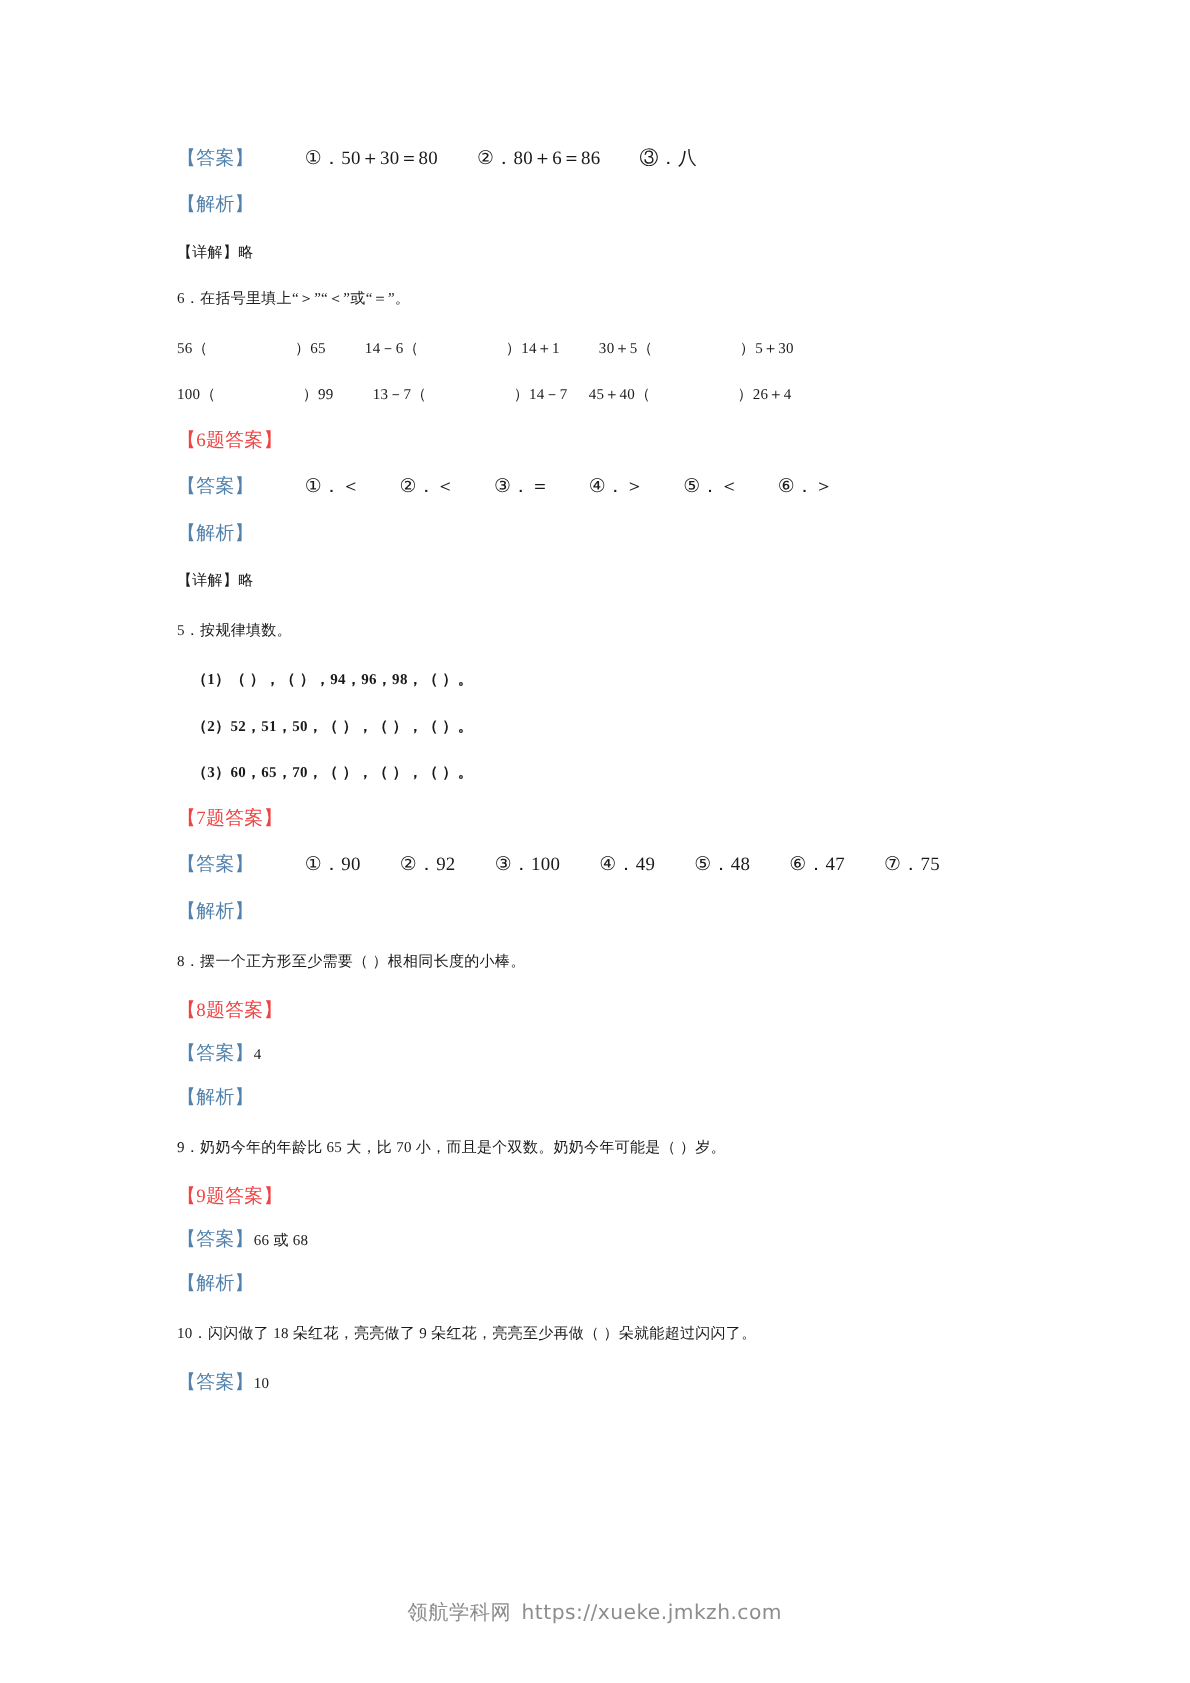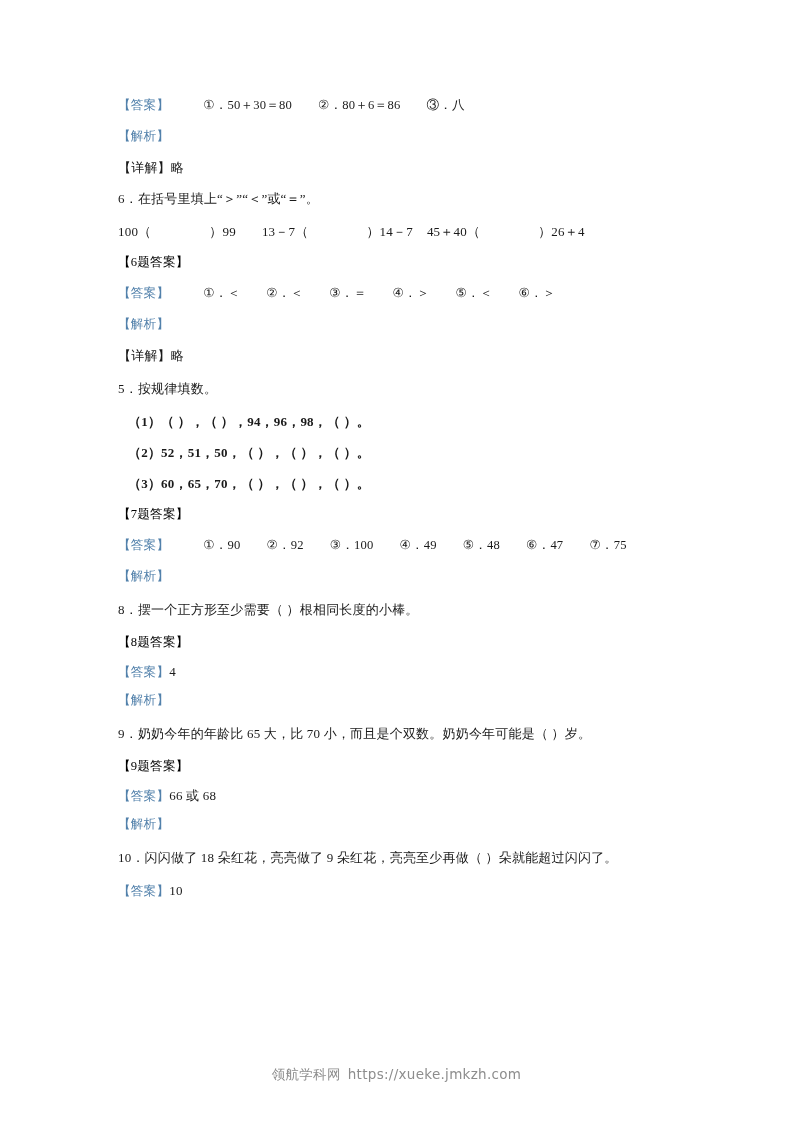--- a/index.html
+++ b/index.html
@@ -44,25 +44,25 @@
   .line.ansrow { height: 31px; }
   .line.small-gap { height: 29px; }
 
   
   .lbl {
     color: #5281ab;
     font-family: "Liberation Serif", "DejaVu Serif", serif;
     font-size: 12.6px;
   }
   .lbl-strong {
-    color: #000000;
+    color: #ef4444;
   }
   .blk {
     color: #1a1a1a;
-    font-size: 13px;
+    font-size: 10px;
   }
   
   .sp-lg { display: inline-block; width: 34px; }
   .sp-md { display: inline-block; width: 26px; }
   .sp-sm { display: inline-block; width: 14px; }
   .gap-paren-xl { display: inline-block; width: 58px; }
 
   .circ {
     display: inline-block;
     font-size: 12.6px;
@@ -98,20 +98,23 @@
     </div>
 
     <div class="line">
       <span class="blk">【详解】</span><span class="blk">略</span>
     </div>
 
     <div class="line q">
       <span class="blk">6．在括号里填上“＞”“＜”或“＝”。</span>
     </div>
 
+    <div class="line">
+      <span class="blk">56（</span><span class="gap-paren-xl"></span><span class="blk">）65</span><span class="sp-md"></span><span class="blk">14－6（</span><span class="gap-paren-xl"></span><span class="blk">）14＋1</span><span class="sp-md"></span><span class="blk">30＋5（</span><span class="gap-paren-xl"></span><span class="blk">）5＋30</span>
+    </div>
 
     <div class="line">
       <span class="blk">100（</span><span class="gap-paren-xl"></span><span class="blk">）99</span><span class="sp-md"></span><span class="blk">13－7（</span><span class="gap-paren-xl"></span><span class="blk">）14－7</span><span class="sp-sm"></span><span class="blk">45＋40（</span><span class="gap-paren-xl"></span><span class="blk">）26＋4</span>
     </div>
 
     <div class="line">
       <span class="lbl lbl-strong">【6题答案】</span>
     </div>
 
     <div class="line ansrow">

